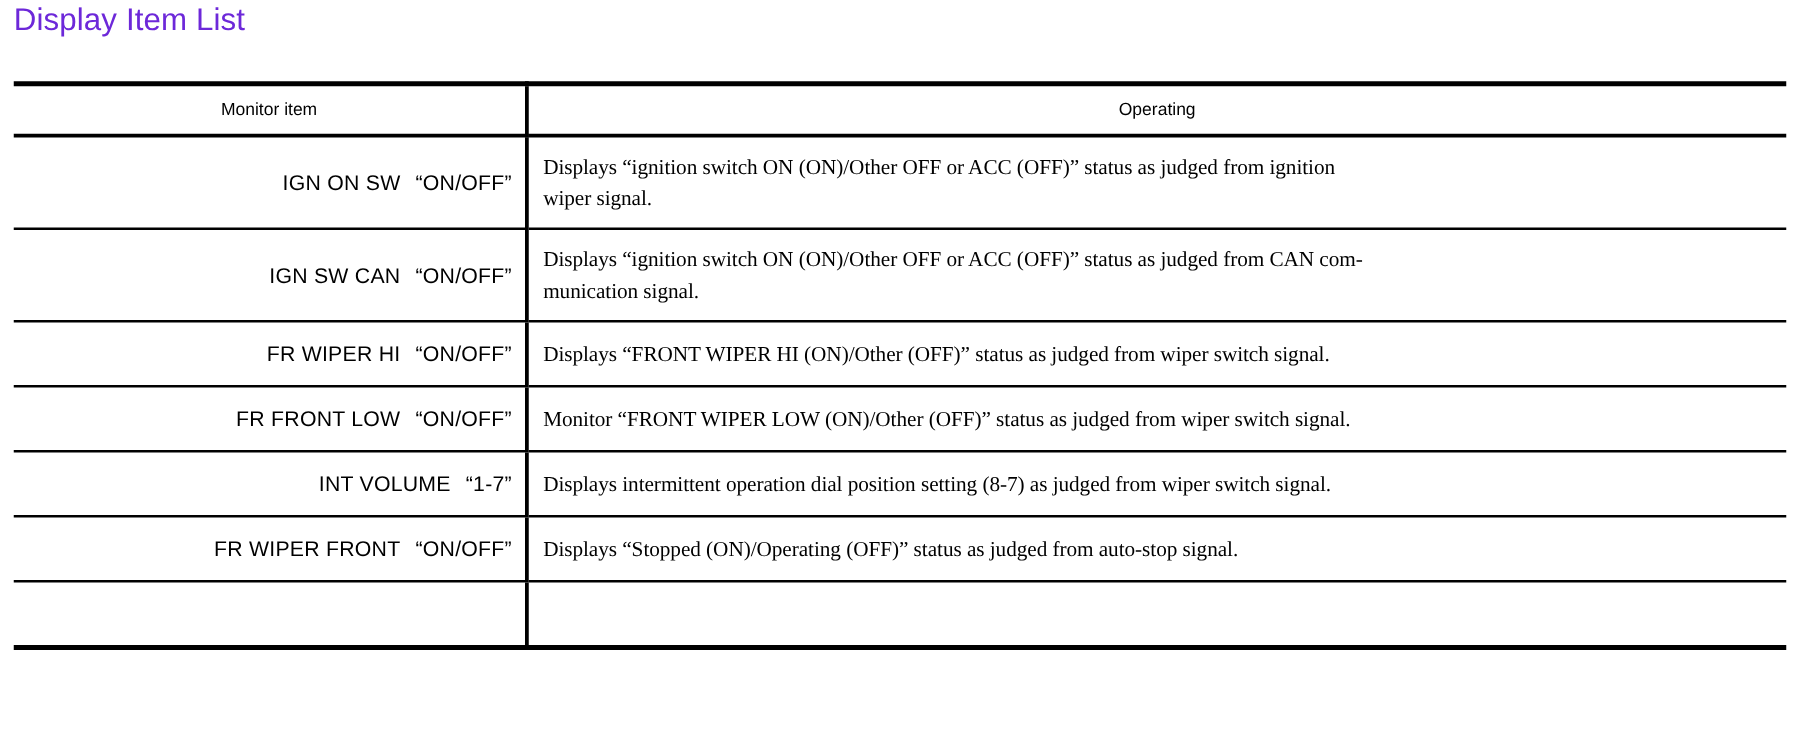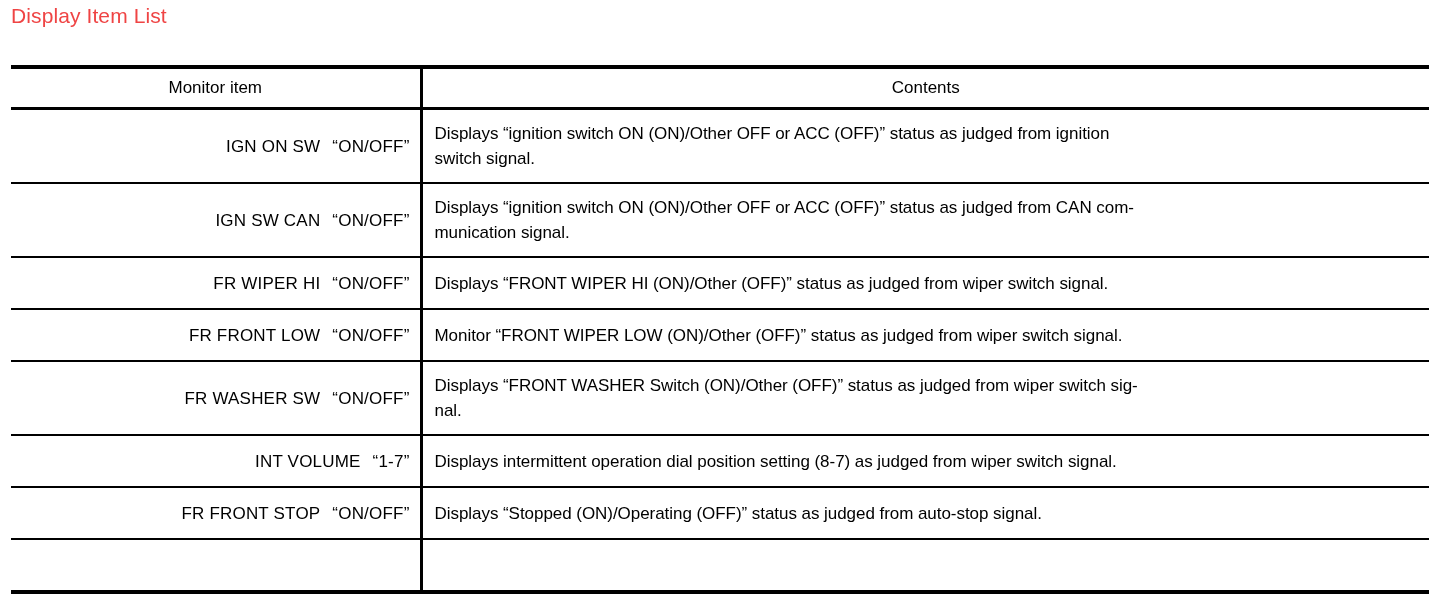--- a/index.html
+++ b/index.html
@@ -20,24 +20,24 @@
     position: relative;
     width: 1440px;
     height: 594px;
     box-sizing: border-box;
   }
 
   .page-title {
     position: absolute;
     left: 11px;
     top: 3px;
-    font-size: 21px;
+    font-size: 25px;
     line-height: 26px;
     letter-spacing: 0.1px;
-    color: #ef4444;
+    color: #6d28d9;
     white-space: nowrap;
   }
 
   .table-wrap {
     position: absolute;
     left: 11px;
     top: 65px;
     width: 1418px;
   }
 
@@ -47,21 +47,21 @@
     table-layout: fixed;
     border-top: 4px solid #000;
     border-bottom: 4px solid #000;
   }
 
   table.item-table col.col-monitor { width: 410px; }
   table.item-table col.col-contents { width: 1008px; }
 
   thead th {
     font-weight: normal;
-    font-size: 17px;
+    font-size: 14px;
     line-height: 21px;
     text-align: center;
     padding: 8px 6px 9px 6px;
     border-bottom: 3px solid #000;
     vertical-align: middle;
   }
 
   thead th.th-monitor {
     border-right: 3px solid #000;
   }
@@ -96,20 +96,21 @@
 
   td.monitor-cell .mi-unit {
     white-space: nowrap;
     padding-left: 12px;
     letter-spacing: 0.2px;
   }
 
   td.contents-cell {
     padding: 8px 8px 8px 12px;
     letter-spacing: -0.05px;
+    font-family: Liberation Serif, serif;
   }
 
   td.contents-cell .c-line {
     display: block;
     white-space: nowrap;
   }
 
   
   tr.r-tall td { height: 56px; }
   tr.r-short td { height: 34px; }
@@ -123,34 +124,34 @@
 
   <div class="table-wrap">
     <table class="item-table">
       <colgroup>
         <col class="col-monitor">
         <col class="col-contents">
       </colgroup>
       <thead>
         <tr>
           <th class="th-monitor">Monitor item</th>
-          <th class="th-contents">Contents</th>
+          <th class="th-contents">Operating</th>
         </tr>
       </thead>
       <tbody id="table-body">
           <tr class="r-tall">
             <td class="monitor-cell">
               <div class="mi-row">
                 <span class="mi-name">IGN ON SW</span>
                 <span class="mi-unit">“ON/OFF”</span>
               </div>
             </td>
             <td class="contents-cell">
               <span class="c-line">Displays “ignition switch ON (ON)/Other OFF or ACC (OFF)” status as judged from ignition</span>
-              <span class="c-line">switch signal.</span>
+              <span class="c-line">wiper signal.</span>
             </td>
           </tr>
           <tr class="r-tall">
             <td class="monitor-cell">
               <div class="mi-row">
                 <span class="mi-name">IGN SW CAN</span>
                 <span class="mi-unit">“ON/OFF”</span>
               </div>
             </td>
             <td class="contents-cell">
@@ -173,47 +174,35 @@
             <td class="monitor-cell">
               <div class="mi-row">
                 <span class="mi-name">FR FRONT LOW</span>
                 <span class="mi-unit">“ON/OFF”</span>
               </div>
             </td>
             <td class="contents-cell">
               <span class="c-line">Monitor “FRONT WIPER LOW (ON)/Other (OFF)” status as judged from wiper switch signal.</span>
             </td>
           </tr>
-          <tr class="r-tall">
-            <td class="monitor-cell">
-              <div class="mi-row">
-                <span class="mi-name">FR WASHER SW</span>
-                <span class="mi-unit">“ON/OFF”</span>
-              </div>
-            </td>
-            <td class="contents-cell">
-              <span class="c-line">Displays “FRONT WASHER Switch (ON)/Other (OFF)” status as judged from wiper switch sig-</span>
-              <span class="c-line">nal.</span>
-            </td>
-          </tr>
           <tr class="r-short">
             <td class="monitor-cell">
               <div class="mi-row">
                 <span class="mi-name">INT VOLUME</span>
                 <span class="mi-unit">“1-7”</span>
               </div>
             </td>
             <td class="contents-cell">
               <span class="c-line">Displays intermittent operation dial position setting (8-7) as judged from wiper switch signal.</span>
             </td>
           </tr>
           <tr class="r-short">
             <td class="monitor-cell">
               <div class="mi-row">
-                <span class="mi-name">FR FRONT STOP</span>
+                <span class="mi-name">FR WIPER FRONT</span>
                 <span class="mi-unit">“ON/OFF”</span>
               </div>
             </td>
             <td class="contents-cell">
               <span class="c-line">Displays “Stopped (ON)/Operating (OFF)” status as judged from auto-stop signal.</span>
             </td>
           </tr>
           <tr class="r-short">
             <td class="monitor-cell"></td>
             <td class="contents-cell"></td>

